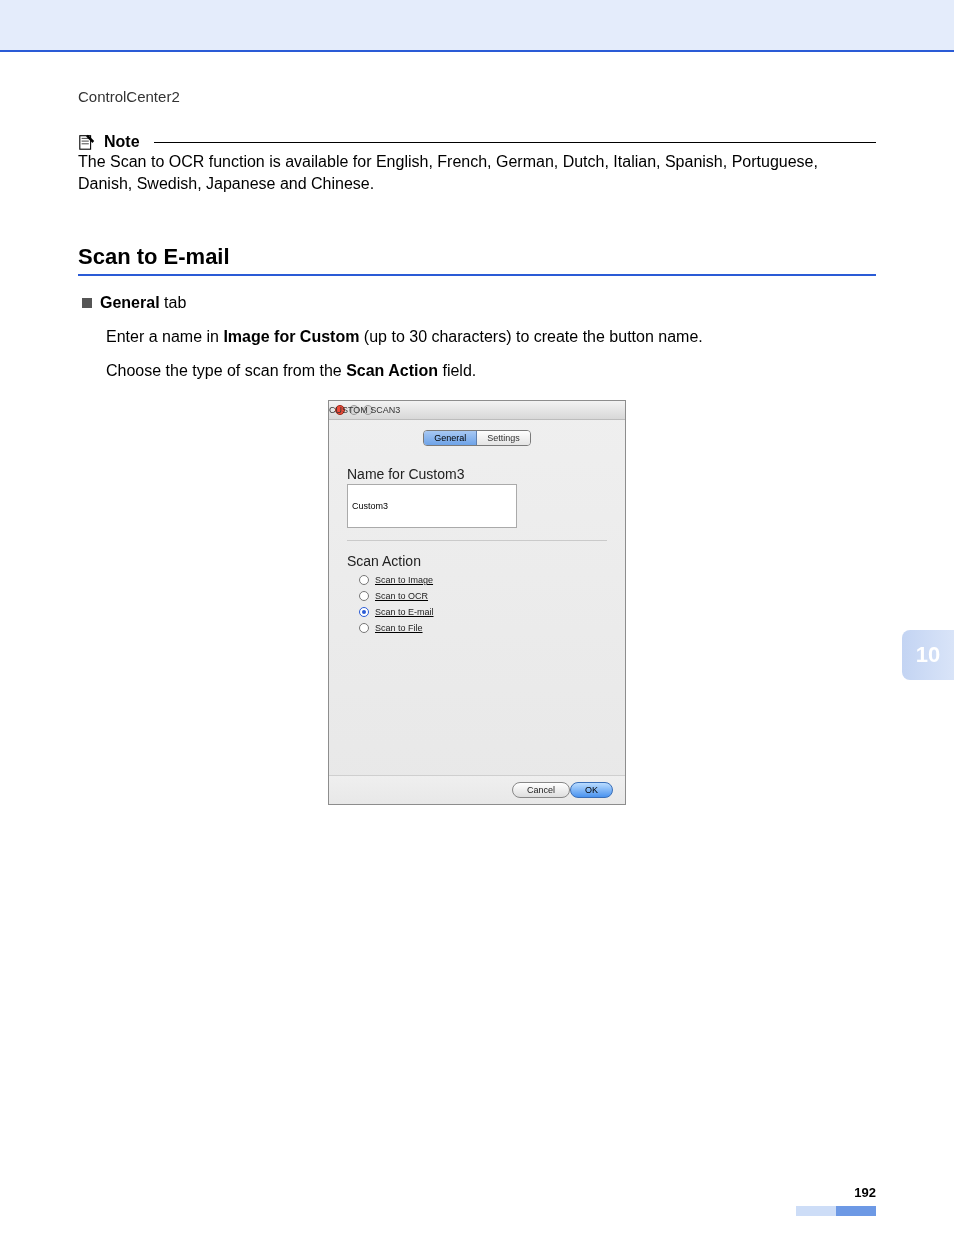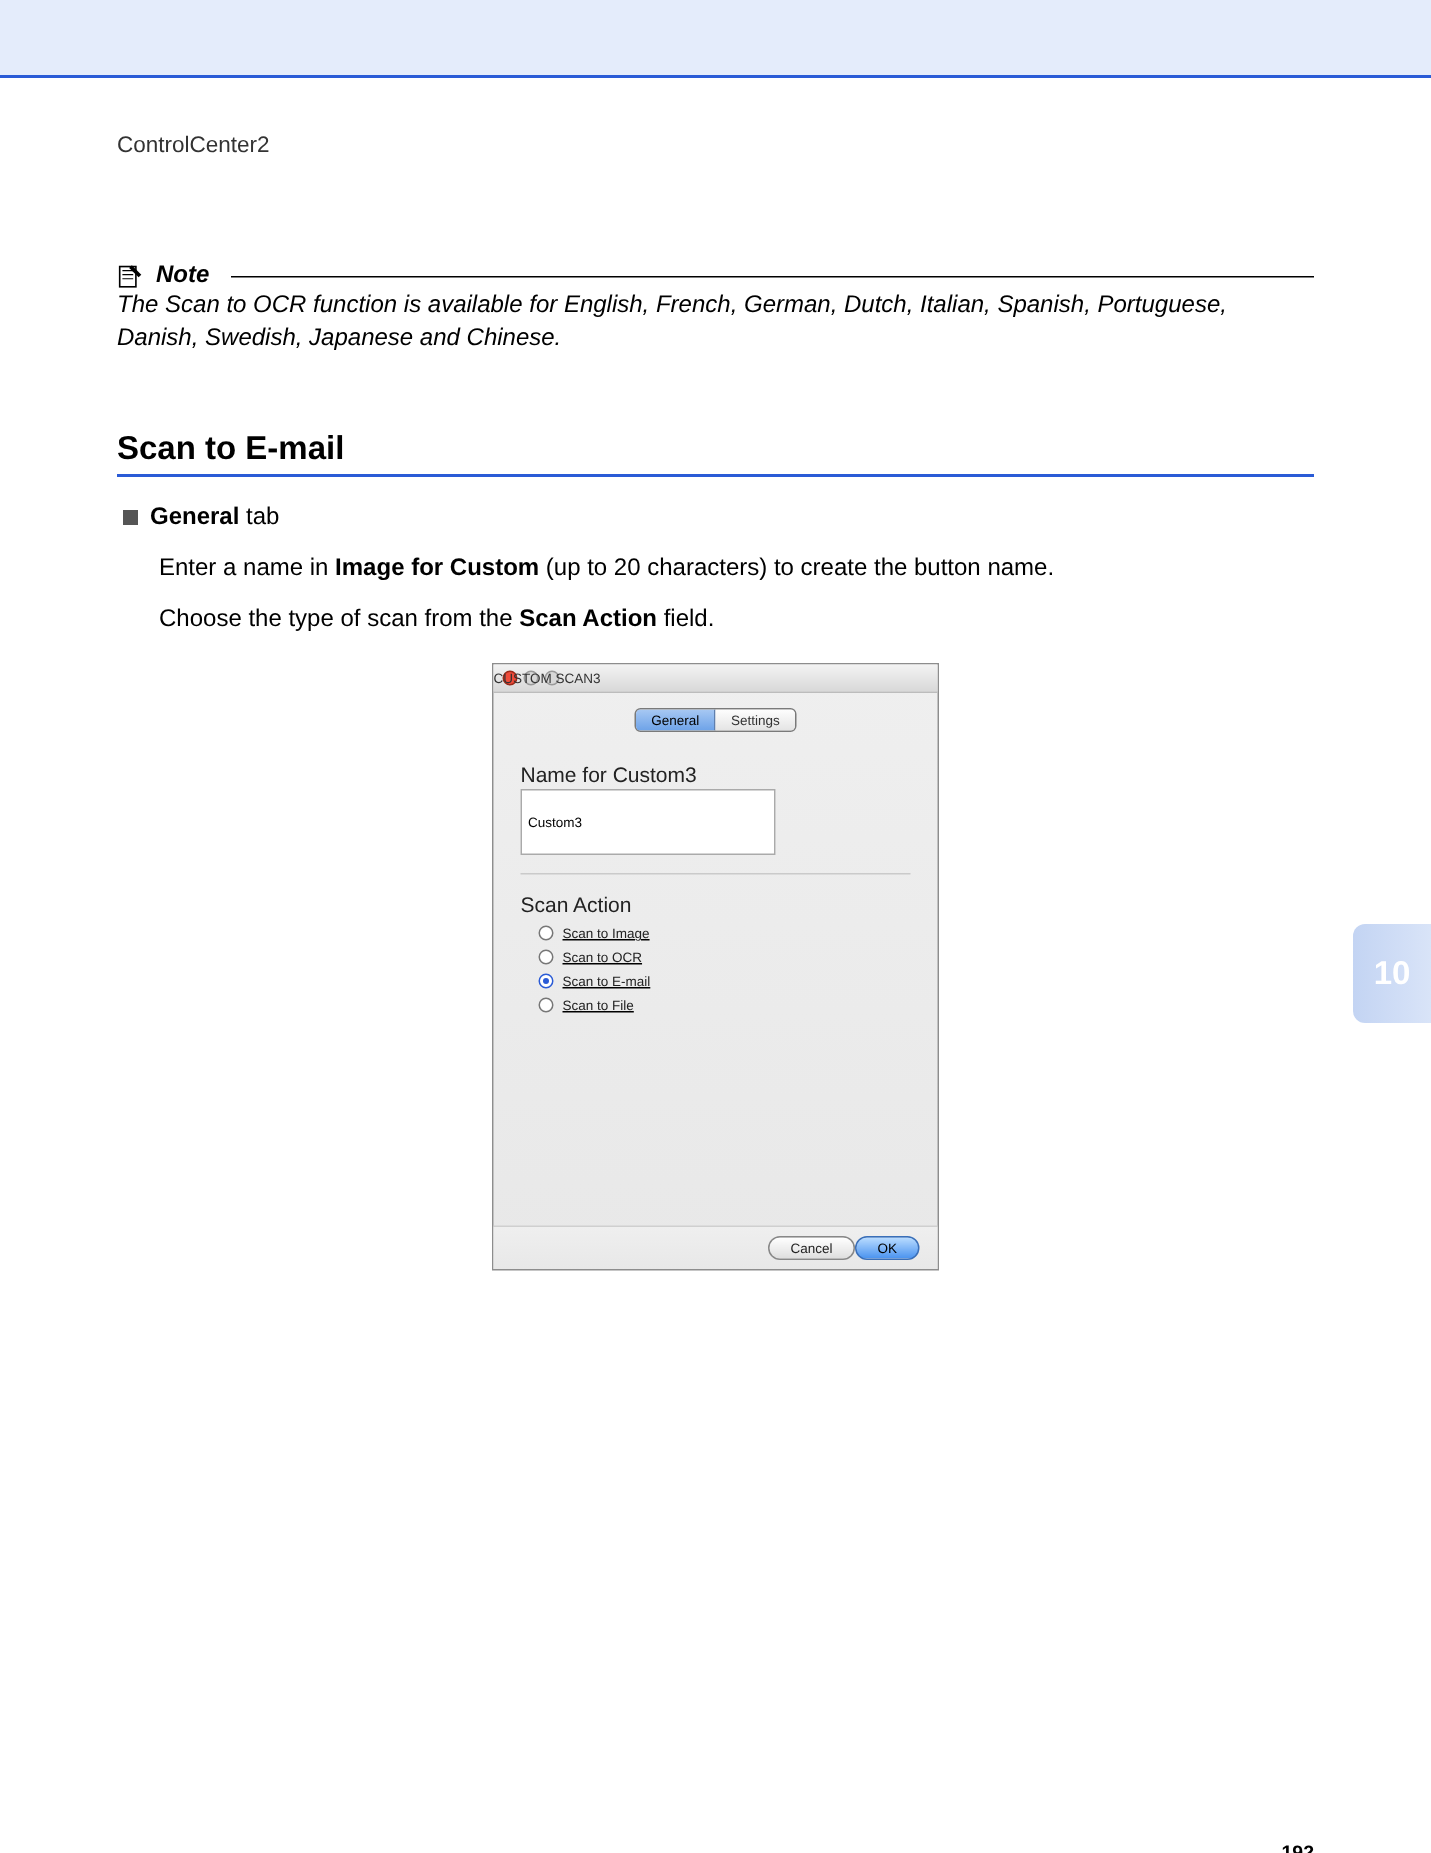--- a/index.html
+++ b/index.html
@@ -17,22 +17,21 @@
     width: 100%;
   }
   .page {
     padding: 36px 78px 0 78px;
   }
   .header-small {
     font-size: 15px;
     color: #333;
   }
   .note-block {
-    margin-top: 70px;
-    font-style: italic;
+    margin-top: 28px;
   }
   .note-title-row {
     display: flex;
     align-items: center;
     gap: 8px;
   }
   .note-title {
     font-weight: bold;
     font-size: 16px;
   }
@@ -214,23 +213,23 @@
   .aqua-btn.primary {
     background: linear-gradient(#badcff, #4a93ef);
     border-color: #3a6fb8;
     color: #000;
   }
 
   
   .side-tab {
     position: absolute;
     right: 0;
-    top: 616px;
+    top: 630px;
     width: 52px;
-    height: 66px;
+    height: 50px;
     border-radius: 8px 0 0 8px;
     background: linear-gradient(90deg, #c3d4f3, #d9e4f8);
     display: flex;
     align-items: center;
     justify-content: center;
     color: #fff;
     font-size: 22px;
     font-weight: bold;
   }
   .page-num-row {
@@ -282,21 +281,21 @@
   <div class="section-title">Scan to E-mail</div>
 
   <div class="bullet-row">
     <span class="bullet-square"></span>
     <span>
       <b>General</b><span> tab</span>
     </span>
   </div>
 
   <div class="body-line">
-    <span>Enter a name in </span><b>Image for Custom</b><span> (up to 20 characters) to create the button name.</span>
+    <span>Enter a name in </span><b>Image for Custom</b><span> (up to 30 characters) to create the button name.</span>
   </div>
   <div class="body-line">
     <span>Choose the type of scan from the </span><b>Scan Action</b><span> field.</span>
   </div>
 
   <div class="screenshot-wrap">
     <div class="mac-window">
       <div class="mac-titlebar">
         <div class="traffic">
           <span class="tl t-red"></span>

